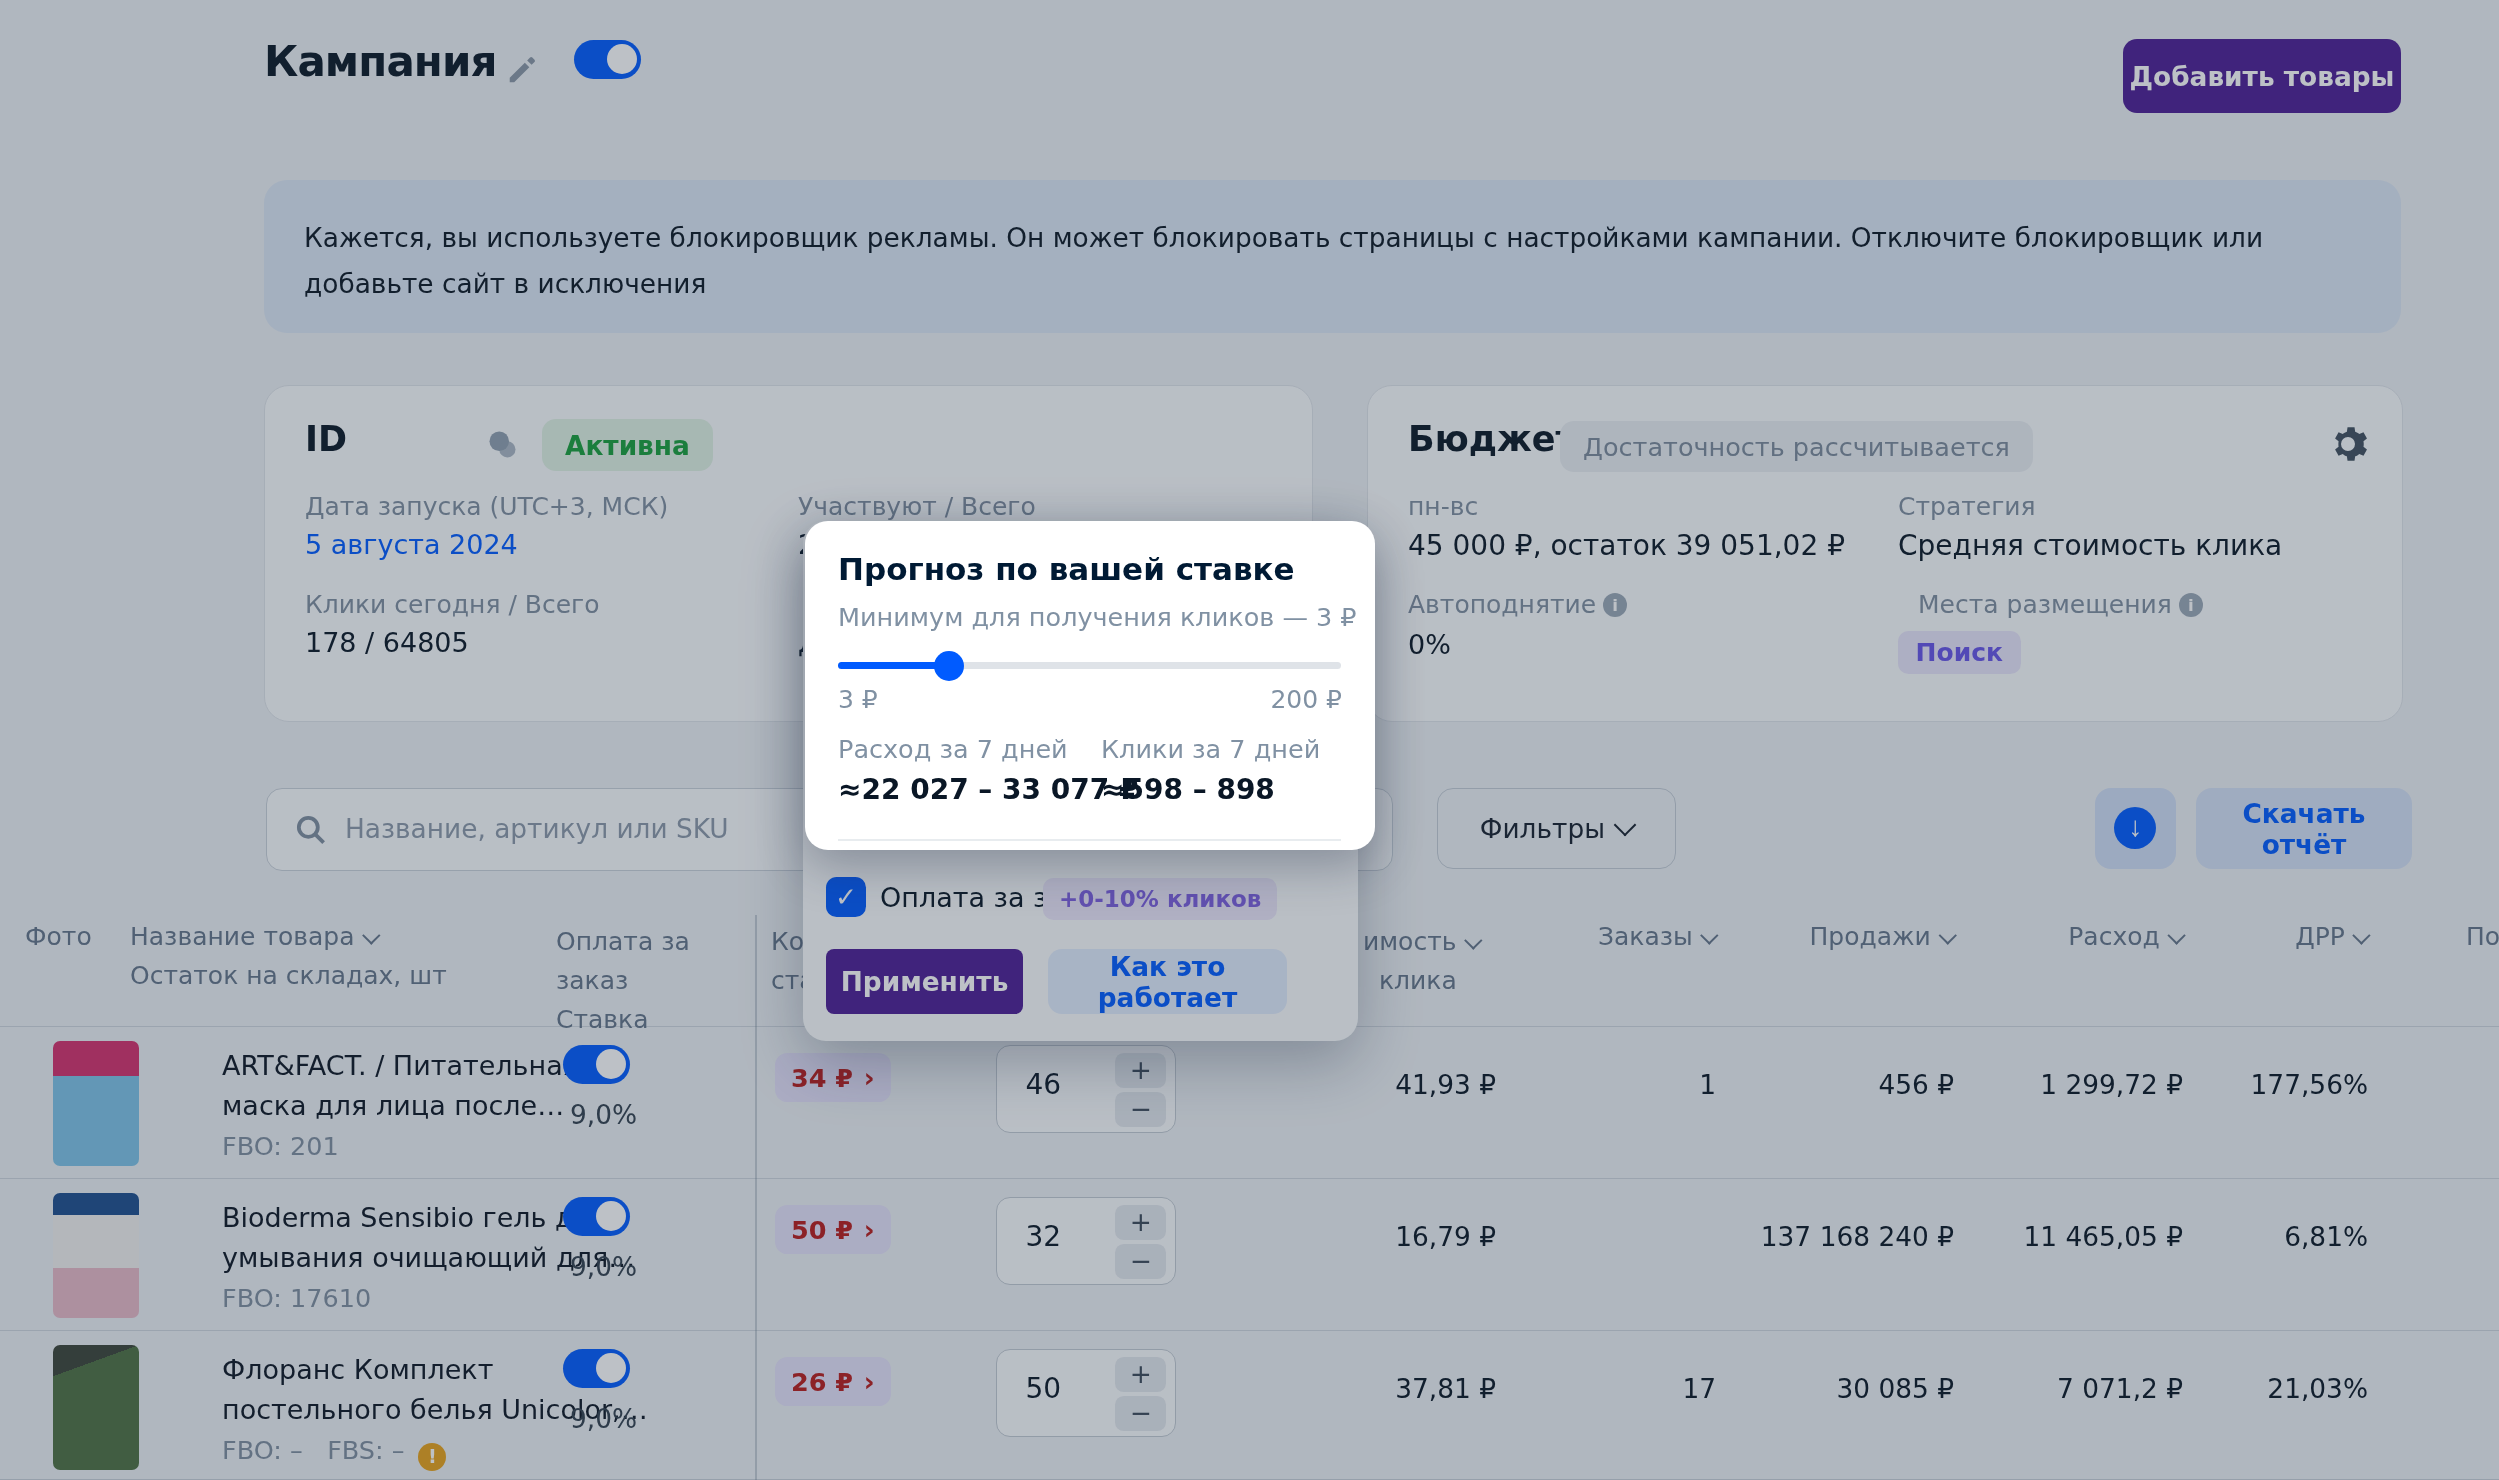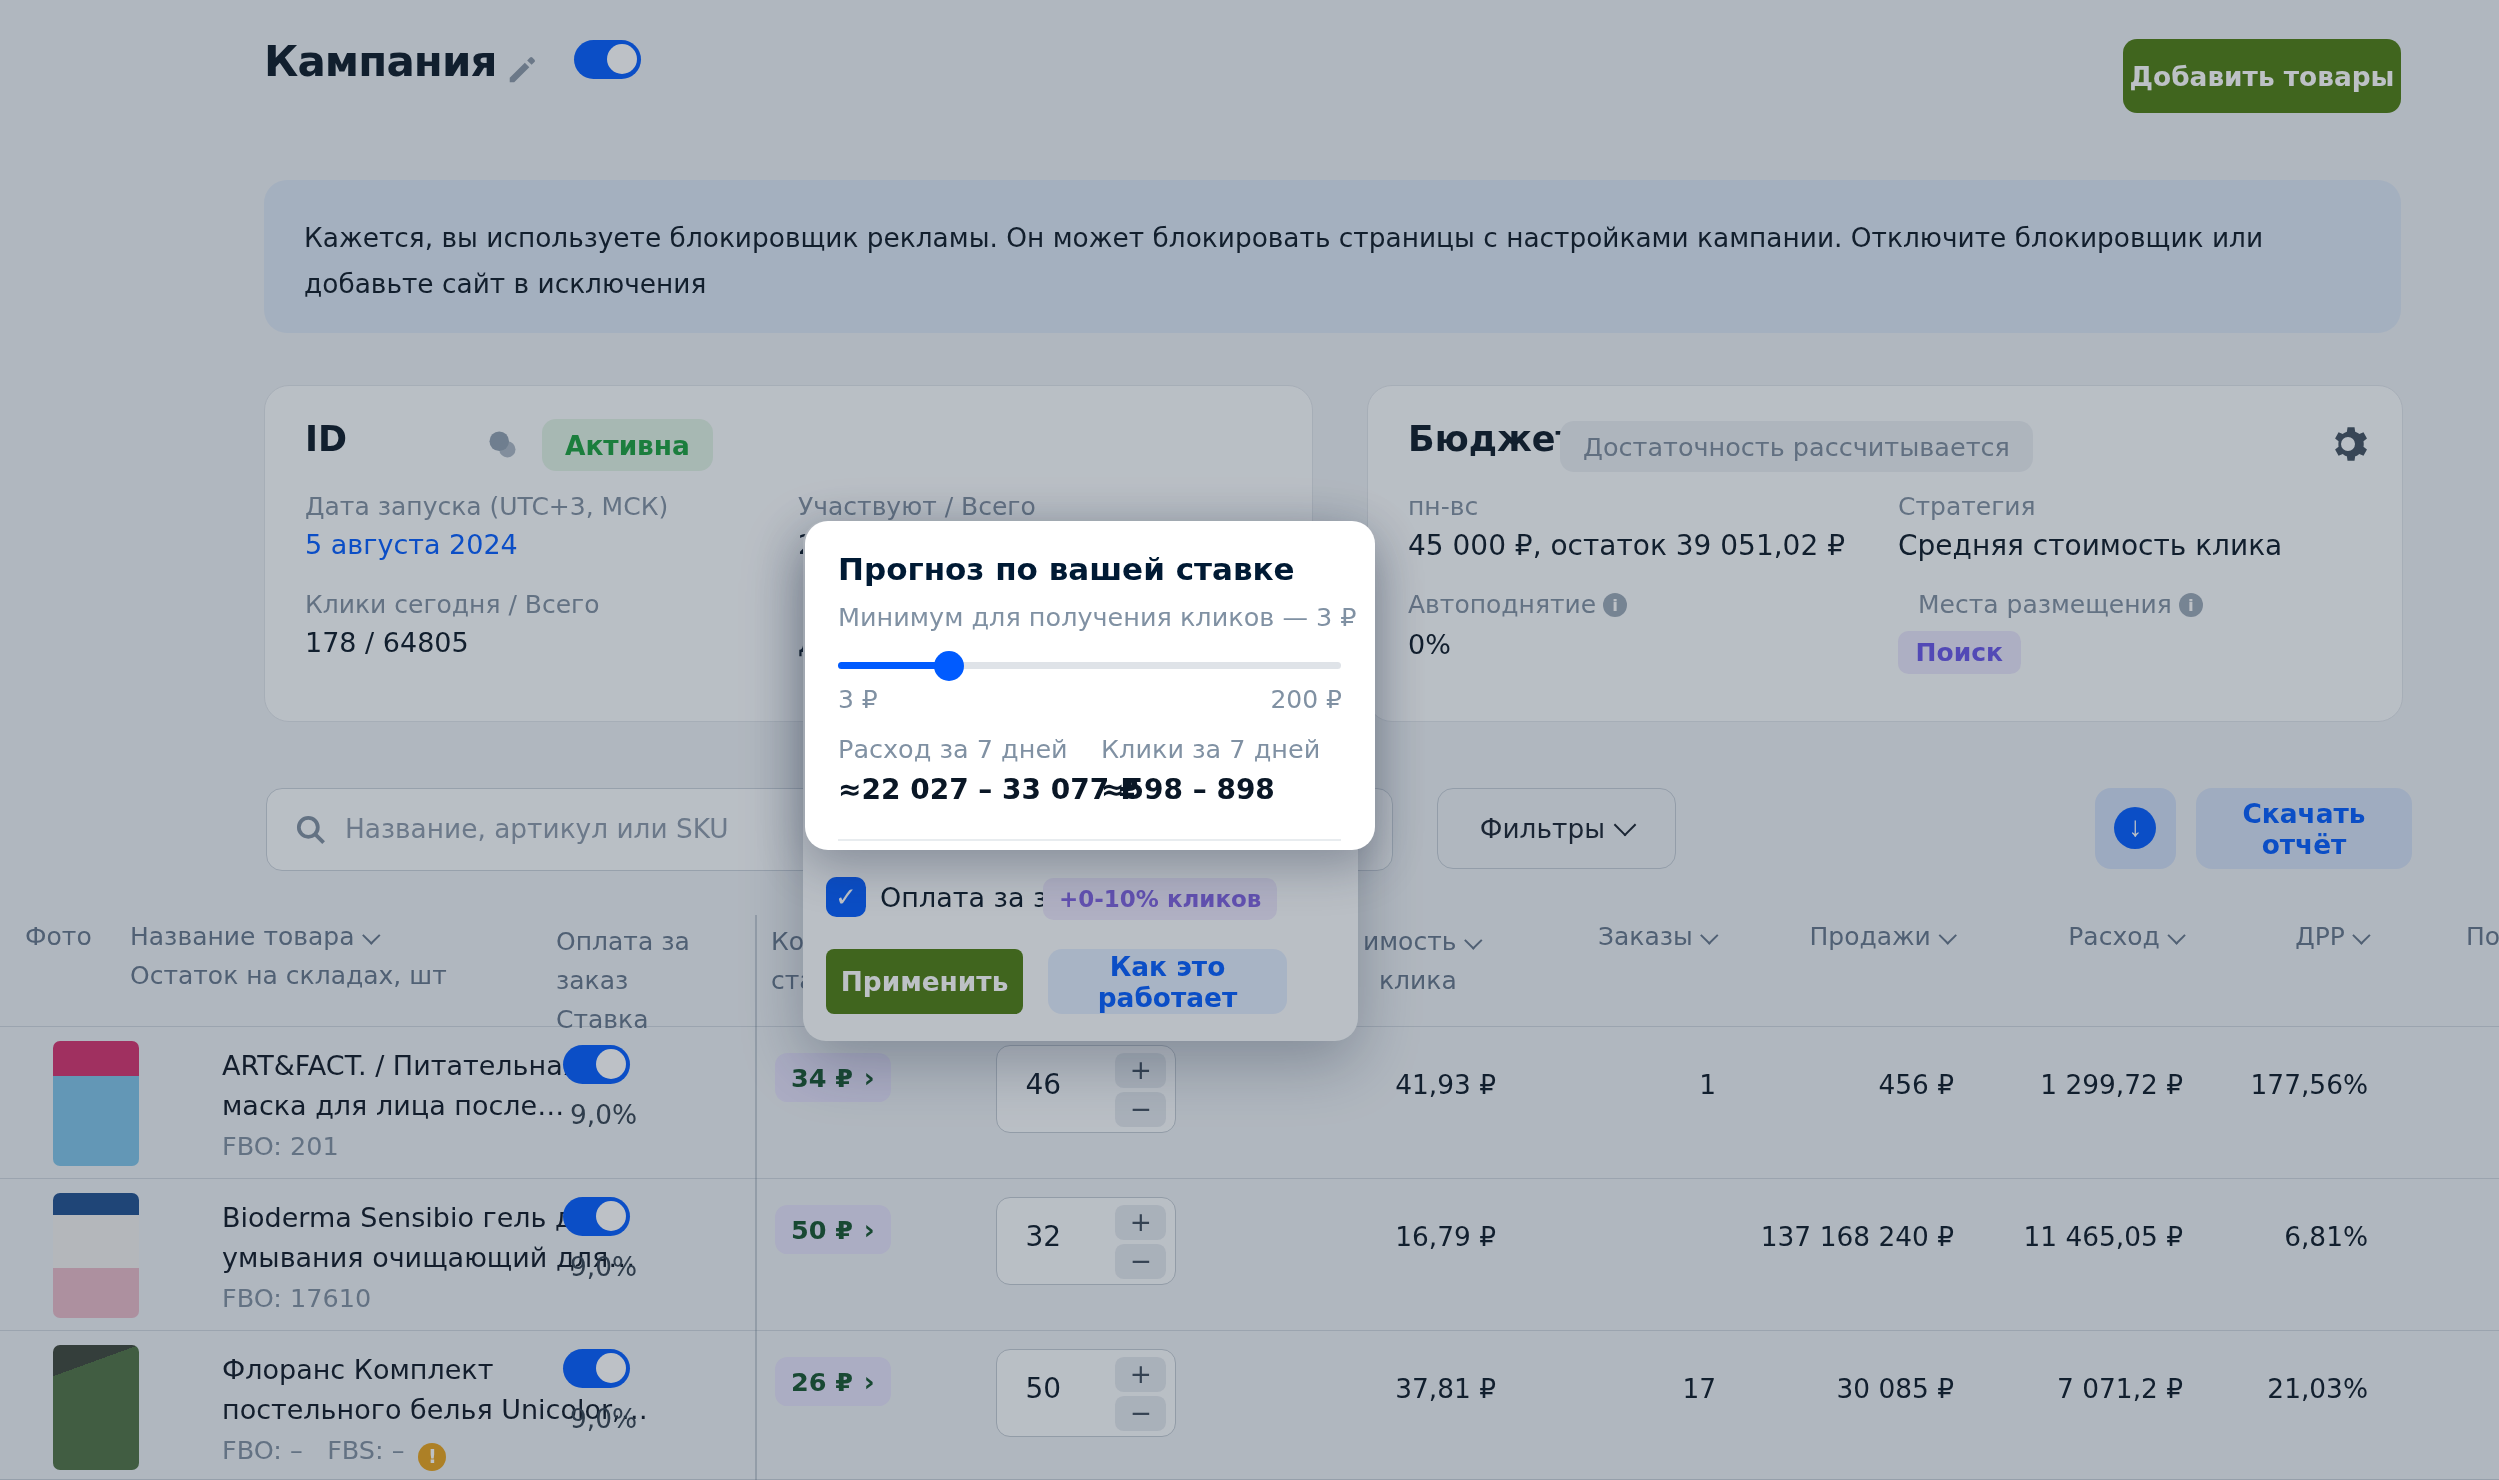--- a/index.html
+++ b/index.html
@@ -10,21 +10,21 @@
   .abs{position:absolute;}
   .lbl{font-size:25px;color:#7f8ea0;}
   .val{font-size:27px;color:#0a1726;}
 
   
   .page-title{left:264px;top:37px;font-size:42px;font-weight:bold;color:#0a1726;letter-spacing:-0.9px;}
   .pencil{left:502px;top:51px;width:39px;height:39px;color:#8a97a6;}
   .toggle{width:67px;height:39px;border-radius:21px;background:#005bff;}
   .toggle .knob{position:absolute;right:4.4px;top:4.4px;width:30px;height:30px;border-radius:50%;background:#fff;}
   .hdr-toggle{left:574px;top:40px;}
-  .btn-primary{background:#4d7c0f;color:#fff;border:none;border-radius:14px;font-size:26.4px;font-weight:600;font-family:inherit;}
+  .btn-primary{background:#4c1d95;color:#fff;border:none;border-radius:14px;font-size:26.4px;font-weight:600;font-family:inherit;}
   .add-products{left:2123px;top:39px;width:278px;height:74px;}
 
   
   .banner{left:264px;top:180px;width:2137px;height:153px;background:#dce7f5;border-radius:23px;}
   .banner-text{position:absolute;left:40px;top:35px;width:1989px;font-size:26.4px;line-height:46px;color:#0b1724;}
 
   
   .card{background:#fafcfe;border:1.8px solid #dfe4ea;border-radius:25px;}
   .id-card{left:264px;top:385px;width:1047px;height:335px;}
   .budget-card{left:1367px;top:385px;width:1034px;height:335px;}
@@ -54,21 +54,21 @@
   .row{position:absolute;left:0;width:2500px;height:151px;border-top:1.8px solid rgba(90,110,130,0.20);}
   .row-bottom{left:0;top:1479px;width:2500px;height:1.8px;background:rgba(90,110,130,0.25);}
   .thumb{position:absolute;left:53px;top:14px;width:86px;height:125px;border-radius:7px;}
   .thumb1{background:linear-gradient(180deg,#d6306e 0 28%,#7ec3e8 28% 100%);}
   .thumb2{background:linear-gradient(180deg,#1d4e8f 0 18%,#f3f1f0 18% 60%,#e8b9c8 60% 100%);}
   .thumb3{background:linear-gradient(160deg,#3c4438 0 20%,#4e7042 20% 100%);}
   .pname{position:absolute;left:222px;top:19.4px;font-size:27px;line-height:40px;color:#0c1624;}
   .pstock{position:absolute;left:222px;top:104px;font-size:25.5px;color:#7f8ea0;}
   .row-toggle{left:563px;top:17.6px;}
   .prate{position:absolute;left:570px;top:72px;font-size:26.4px;color:#33414f;}
-  .bid-chip{position:absolute;left:775px;top:26.4px;height:49px;padding:0 16px;background:#e6e2fb;color:#14532d;font-size:25.5px;font-weight:600;border-radius:12.3px;line-height:49px;white-space:nowrap;}
+  .bid-chip{position:absolute;left:775px;top:26.4px;height:49px;padding:0 16px;background:#e6e2fb;color:#b91c1c;font-size:25.5px;font-weight:600;border-radius:12.3px;line-height:49px;white-space:nowrap;}
   .bid-chip .arr{font-size:26.4px;margin-left:10.6px;font-weight:bold;}
   .stepper{position:absolute;left:996px;top:17.6px;width:178px;height:86px;background:#fafcfe;border:1.8px solid #c2cad3;border-radius:14px;}
   .stepper input{position:absolute;left:26.4px;top:21px;width:70px;border:none;background:transparent;font-size:28px;color:#0a1726;font-family:inherit;outline:none;}
   .stp-btn{position:absolute;right:8.8px;width:51px;height:35px;background:#e3e8ee;border:none;border-radius:8.8px;font-size:26.4px;color:#3c4a5a;line-height:32px;text-align:center;font-family:inherit;}
   .stp-plus{top:7px;}
   .stp-minus{top:46px;}
   .cellnum{position:absolute;top:42px;font-size:26.4px;color:#0a1726;white-space:nowrap;transform:translateX(-100%);}
   .warn-dot{display:inline-block;width:28px;height:28px;border-radius:50%;background:#e8a21a;color:#fff;font-size:19.4px;font-weight:bold;text-align:center;line-height:28px;margin-left:14px;vertical-align:-3.5px;}
 
   

